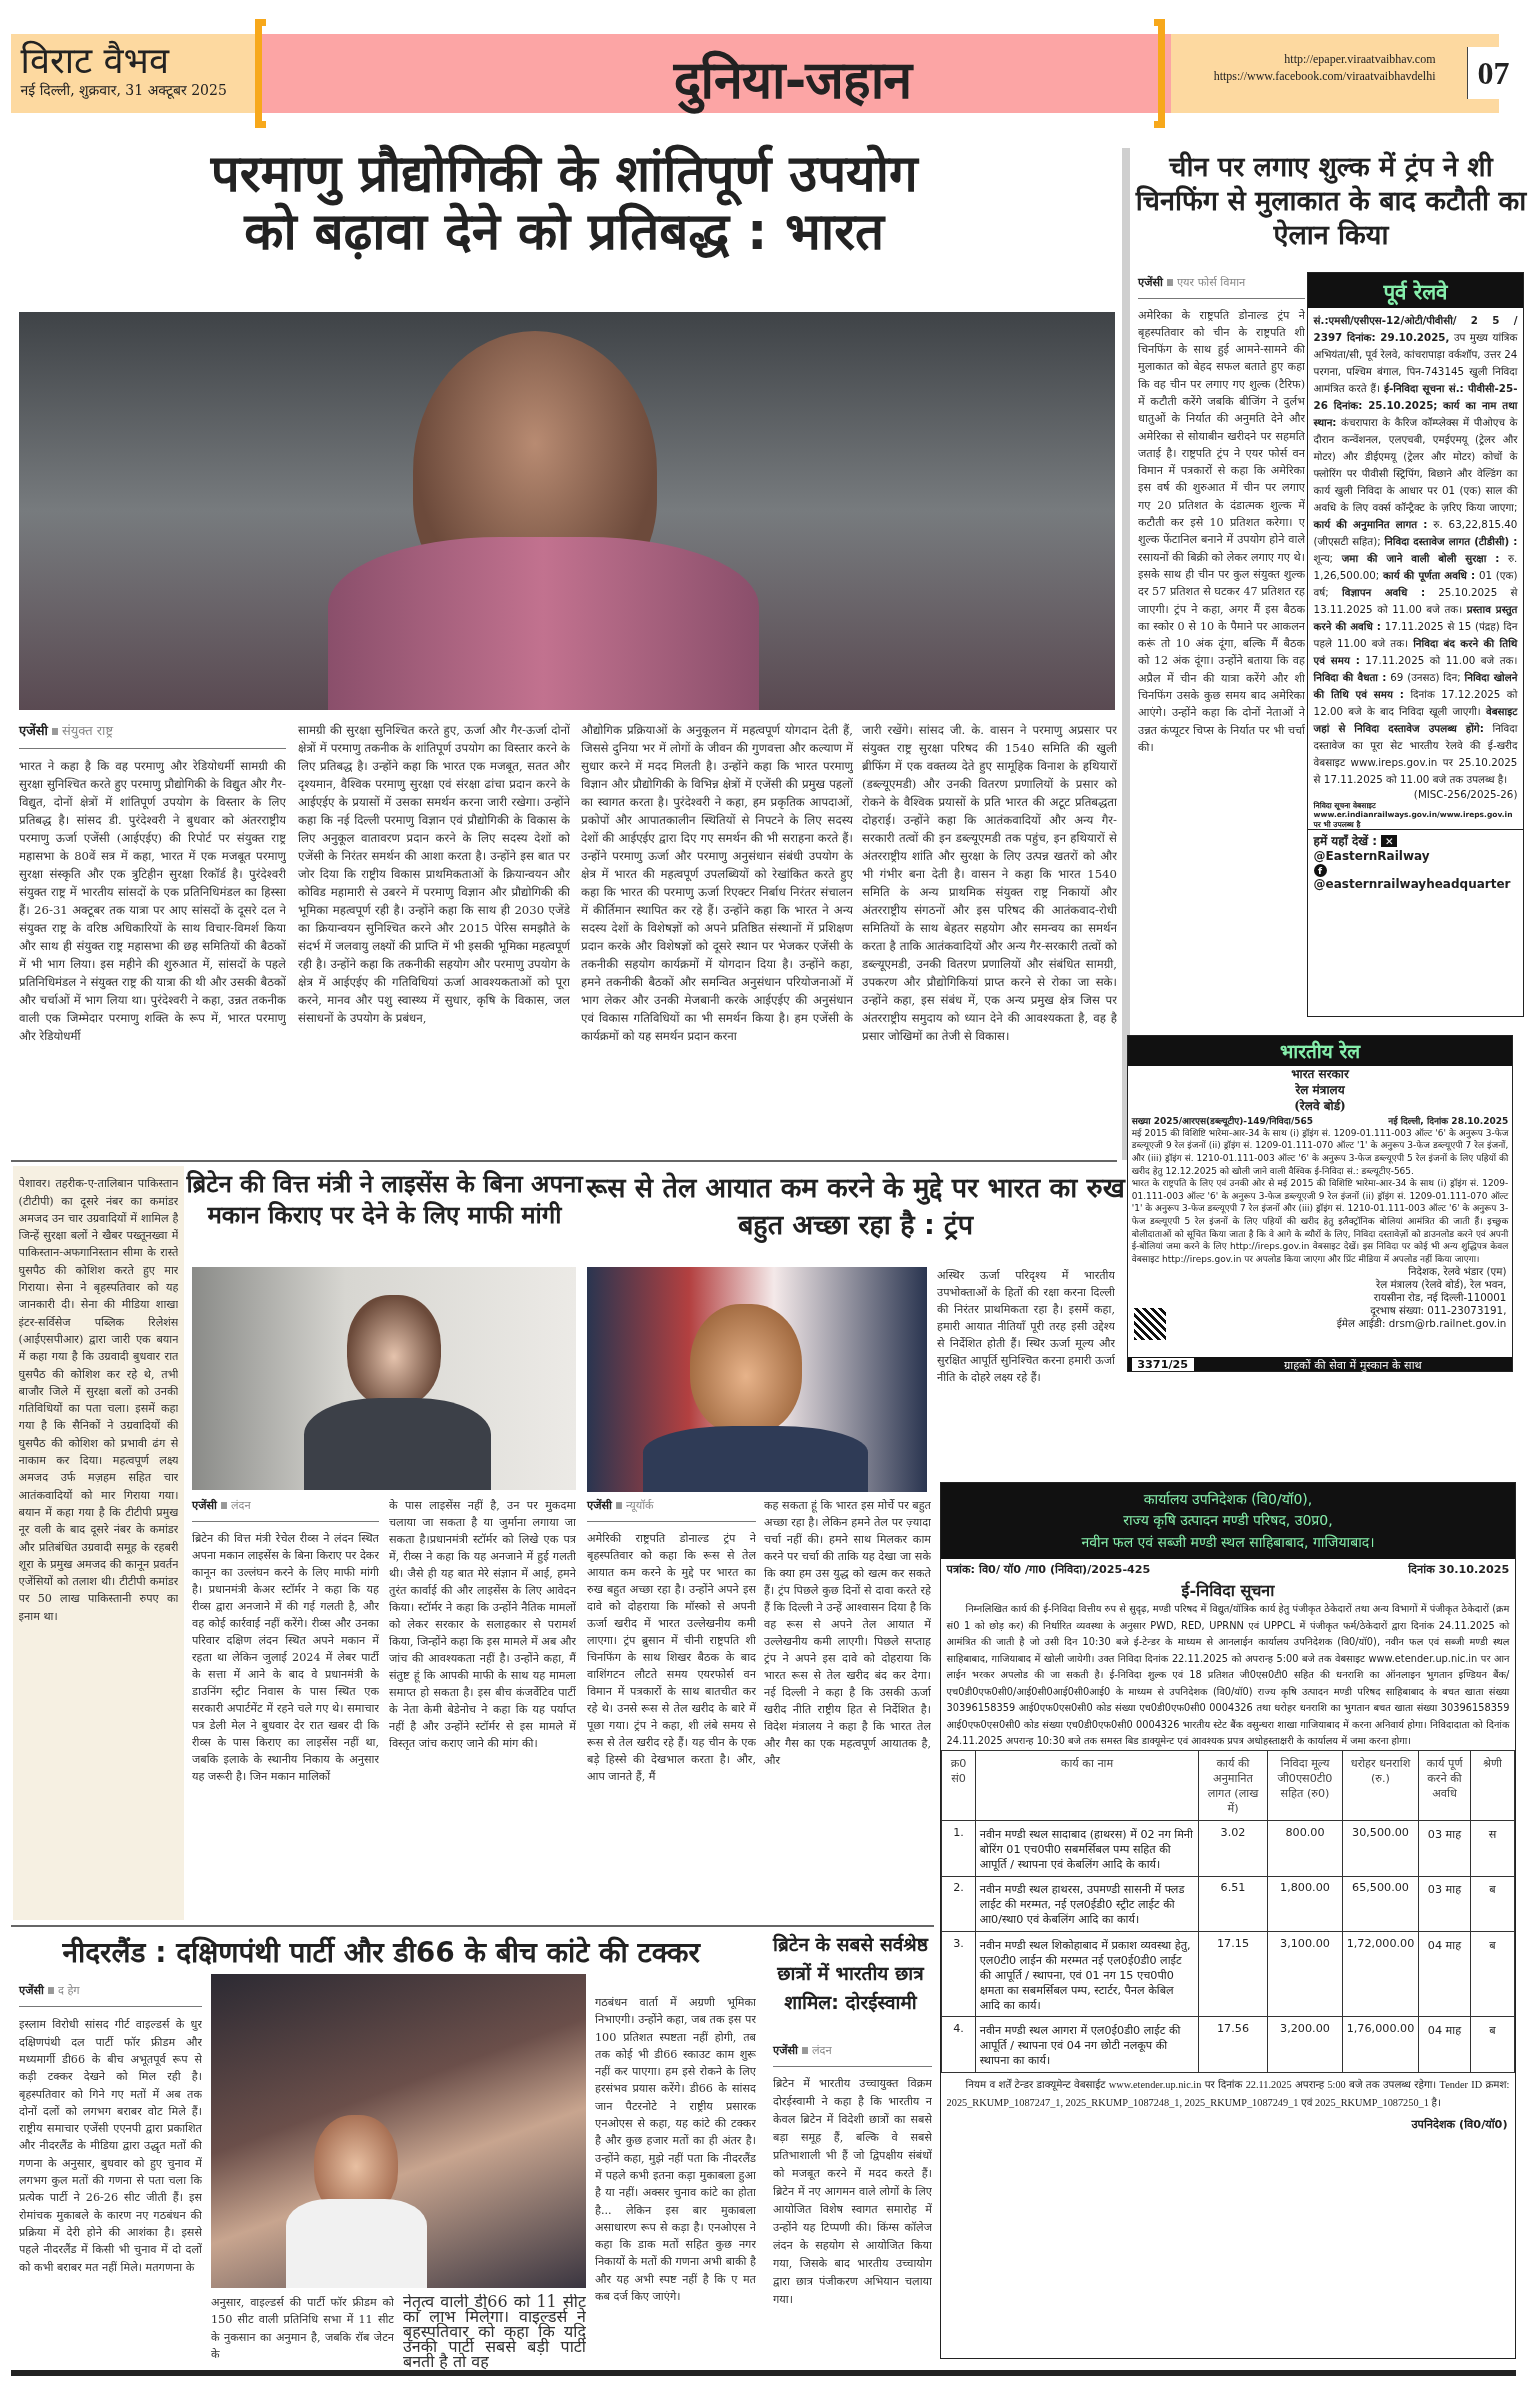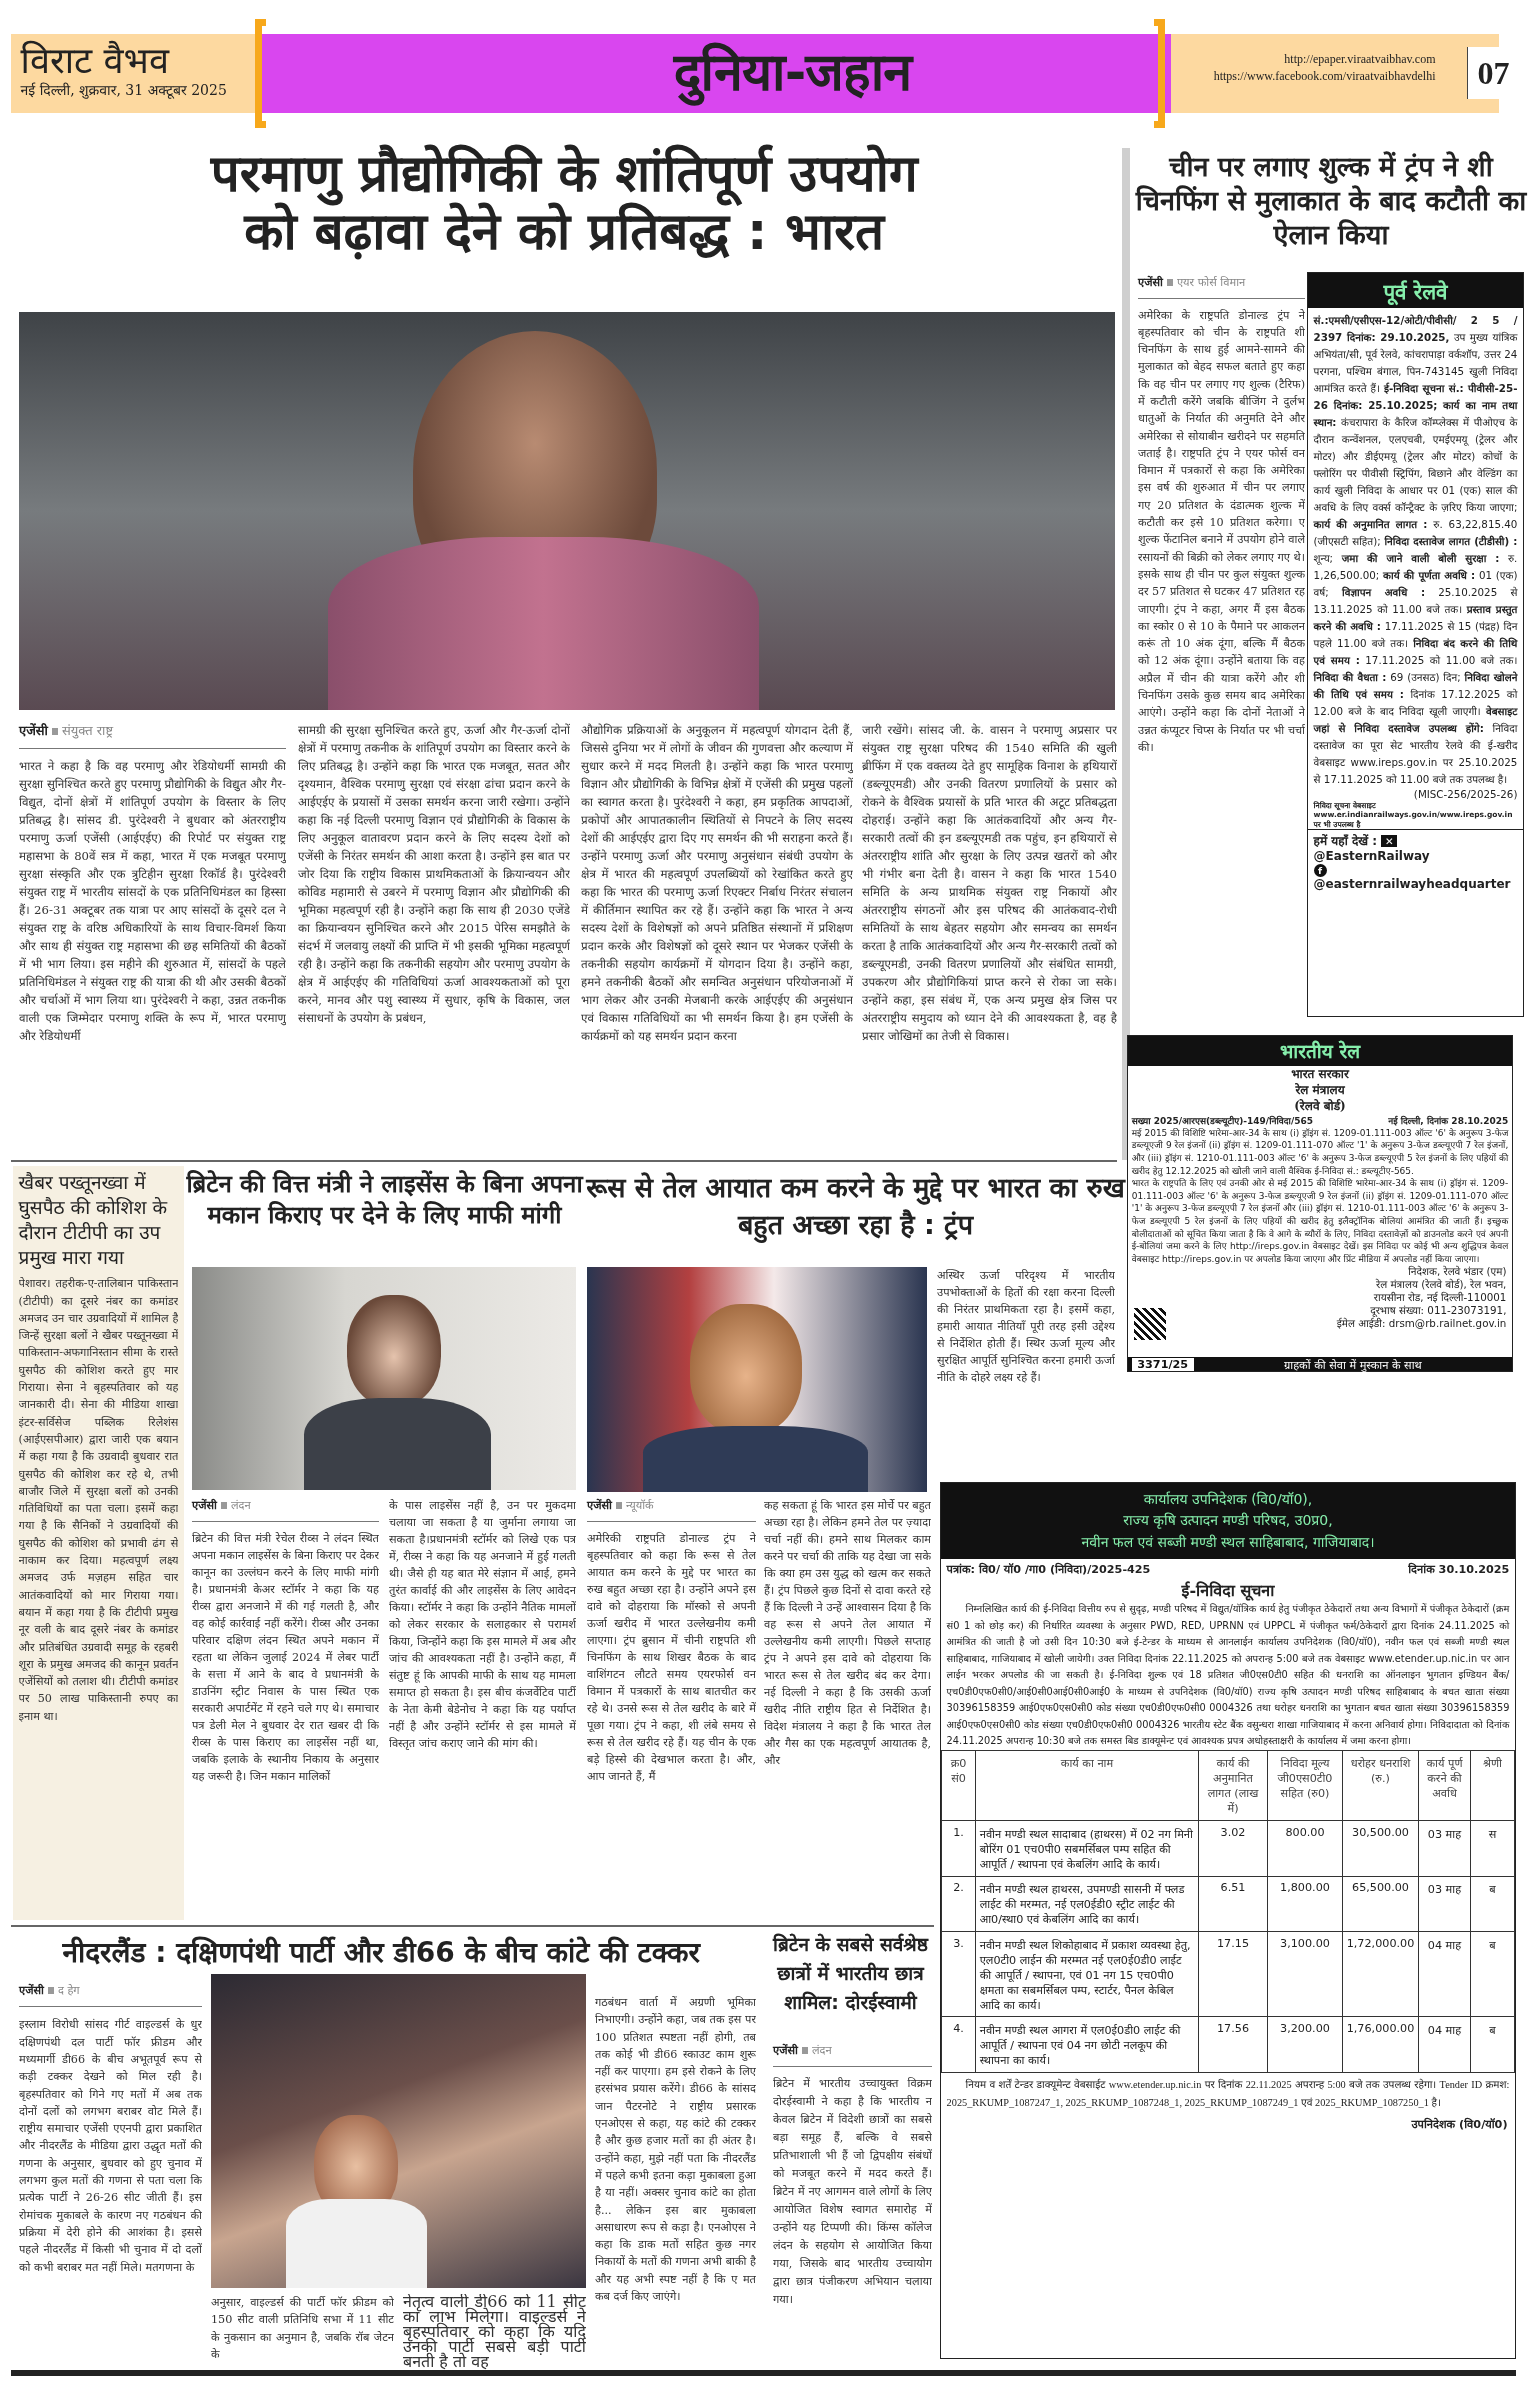--- a/index.html
+++ b/index.html
@@ -1,21 +1,21 @@
 <!DOCTYPE html>
 <html style="font-size:15px"><head>
 <meta charset="utf-8">
 <style>
 *{box-sizing:border-box;margin:0;padding:0}
 body{width:1532px;height:2399px;background:#fff;font-family:"DejaVu Serif",serif;color:#222;position:relative;overflow:hidden}
 .abs{position:absolute}
 .masthead-left{left:11.2px;top:34px;width:244px;height:79px;background:#fdd9a0;padding:5.6px 9.4px}
 .masthead-left .name{font-size:36px;font-weight:normal;line-height:41px;font-family:"DejaVu Serif",serif}
 .masthead-left .date{font-size:14px;line-height:19px}
-.masthead-mid{left:262px;top:34px;width:1061px;height:79px;background:#d946ef;display:flex;align-items:flex-start;justify-content:center}
+.masthead-mid{left:262px;top:34px;width:1061px;height:79px;background:#fca5a5;display:flex;align-items:flex-end;justify-content:center}
 .bracket{position:absolute;top:19px;width:11.2px;height:109px;border:7.5px solid #f7a81b}
 .bracket.l{left:255px;border-right:none}
 .bracket.r{left:1154px;border-left:none}
 .masthead-mid .title{font-size:52px;font-weight:bold;font-family:"DejaVu Sans",sans-serif;letter-spacing:-0.9px}
 .masthead-right{left:1171px;top:34px;width:328px;height:79px;background:#fdd9a0;padding:17px 7.5px;text-align:right;font-size:12px;line-height:17px;font-family:"Liberation Serif",serif}
 .pageno{left:1467px;top:47px;width:52px;height:52px;border-left:1.9px solid #444;background:#fff;font-size:32px;font-weight:bold;font-family:"Liberation Serif",serif;display:flex;align-items:center;justify-content:center}
 .hl{font-family:"DejaVu Sans",sans-serif;font-weight:bold;color:#222;text-align:center;line-height:1.15}
 .body-text{font-size:11.7px;line-height:18px;text-align:justify;color:#333}
 .byline{font-size:13px;border-bottom:1.9px solid #777;padding-bottom:9px;margin-bottom:7.5px}
 .byline b{font-family:"DejaVu Sans",sans-serif}
@@ -125,21 +125,20 @@
   <div style="position:absolute;left:5.6px;top:272px;width:32px;height:32px;background:repeating-linear-gradient(45deg,#111 0 2.8px,#fff 2.8px 5.6px)"></div>
   <div style="position:absolute;left:0;bottom:0;right:0;height:14px;background:#111;color:#fff;display:flex;align-items:center;font-size:11.2px;font-family:'DejaVu Sans',sans-serif">
     <span style="background:#fff;color:#111;padding:0 5.6px;margin-left:3.7px;font-weight:bold">3371/25</span>
     <span style="flex:1;text-align:center">ग्राहकों की सेवा में मुस्कान के साथ</span>
   </div>
 </div>
 
 <div class="abs" style="left:11.2px;top:1160px;width:1106px;height:1.9px;background:#666"></div>
 
 <div class="abs" style="left:13px;top:1166px;width:171px;height:754px;background:#f6f0e2;padding:3.7px 5.6px">
-  <div class="hl" style="text-align:left;font-size:19px;line-height:25px;font-weight:normal;font-family:'DejaVu Sans',sans-serif">खैबर पख्तूनख्वा में घुसपैठ की कोशिश के दौरान टीटीपी का उप प्रमुख मारा गया</div>
   <div class="body-text" style="font-size:11.2px;line-height:17.3px;margin-top:5.6px;height:618px;overflow:hidden">पेशावर। तहरीक-ए-तालिबान पाकिस्तान (टीटीपी) का दूसरे नंबर का कमांडर अमजद उन चार उग्रवादियों में शामिल है जिन्हें सुरक्षा बलों ने खैबर पख्तूनख्वा में पाकिस्तान-अफगानिस्तान सीमा के रास्ते घुसपैठ की कोशिश करते हुए मार गिराया। सेना ने बृहस्पतिवार को यह जानकारी दी। सेना की मीडिया शाखा इंटर-सर्विसेज पब्लिक रिलेशंस (आईएसपीआर) द्वारा जारी एक बयान में कहा गया है कि उग्रवादी बुधवार रात घुसपैठ की कोशिश कर रहे थे, तभी बाजौर जिले में सुरक्षा बलों को उनकी गतिविधियों का पता चला। इसमें कहा गया है कि सैनिकों ने उग्रवादियों की घुसपैठ की कोशिश को प्रभावी ढंग से नाकाम कर दिया। महत्वपूर्ण लक्ष्य अमजद उर्फ मज़हम सहित चार आतंकवादियों को मार गिराया गया। बयान में कहा गया है कि टीटीपी प्रमुख नूर वली के बाद दूसरे नंबर के कमांडर और प्रतिबंधित उग्रवादी समूह के रहबरी शूरा के प्रमुख अमजद की कानून प्रवर्तन एजेंसियों को तलाश थी। टीटीपी कमांडर पर 50 लाख पाकिस्तानी रुपए का इनाम था।</div>
 </div>
 
 <div class="abs hl" style="left:183px;top:1169px;width:403px;font-size:24px;line-height:31px">ब्रिटेन की वित्त मंत्री ने लाइसेंस के बिना अपना मकान किराए पर देने के लिए माफी मांगी</div>
 <div class="abs photo" style="left:192px;top:1267px;width:384px;height:223px;background:linear-gradient(90deg,#8a8b88,#d7d6d1 40%,#eceae6)">
   <div style="position:absolute;left:155px;top:28px;width:94px;height:112px;border-radius:45%;background:radial-gradient(ellipse at 50% 55%,#e5c3ad,#6b4a3a 70%)"></div>
   <div style="position:absolute;left:112px;top:131px;width:187px;height:92px;background:#3c4048;border-radius:40% 40% 0 0"></div>
 </div>
 <div class="col" style="left:192px;top:1497px;width:187px">
   <div class="byline" style="font-size:11.2px"><b>एजेंसी</b><span class="sq"></span><span class="loc">लंदन</span></div>

